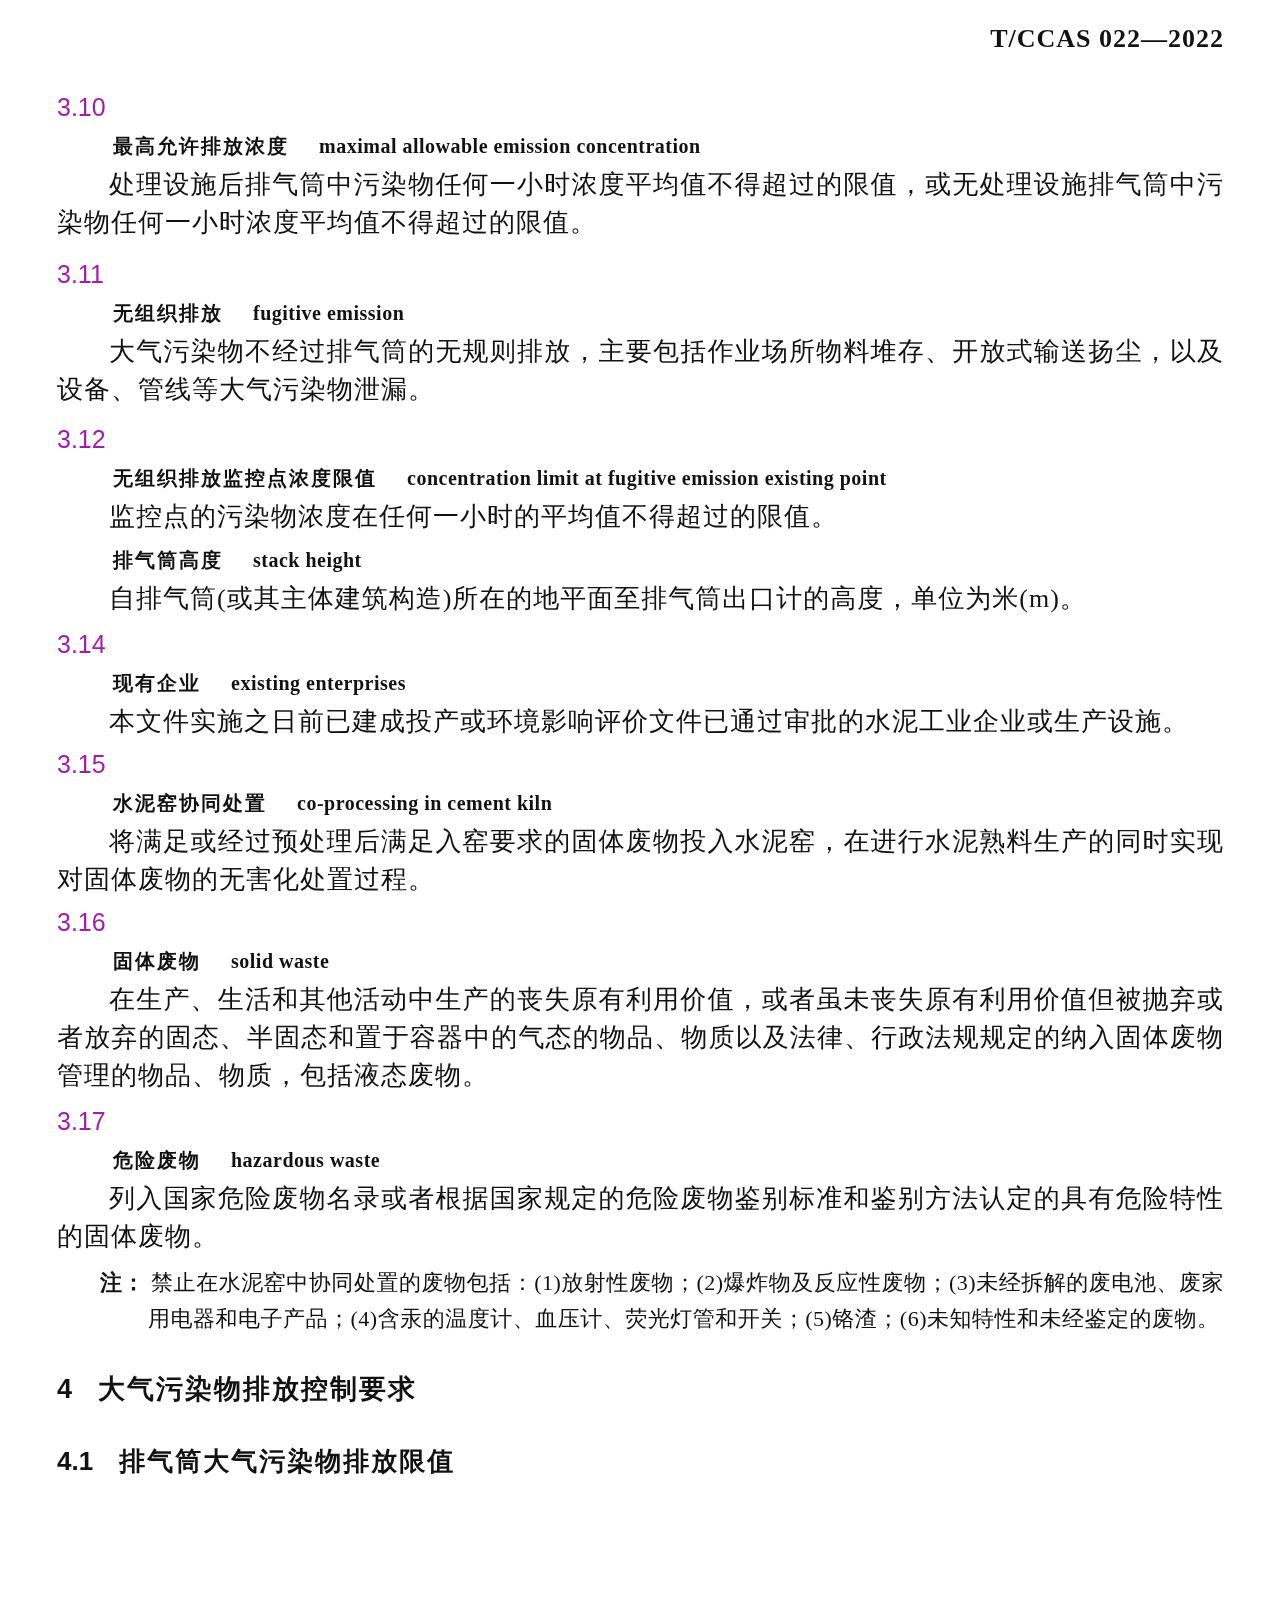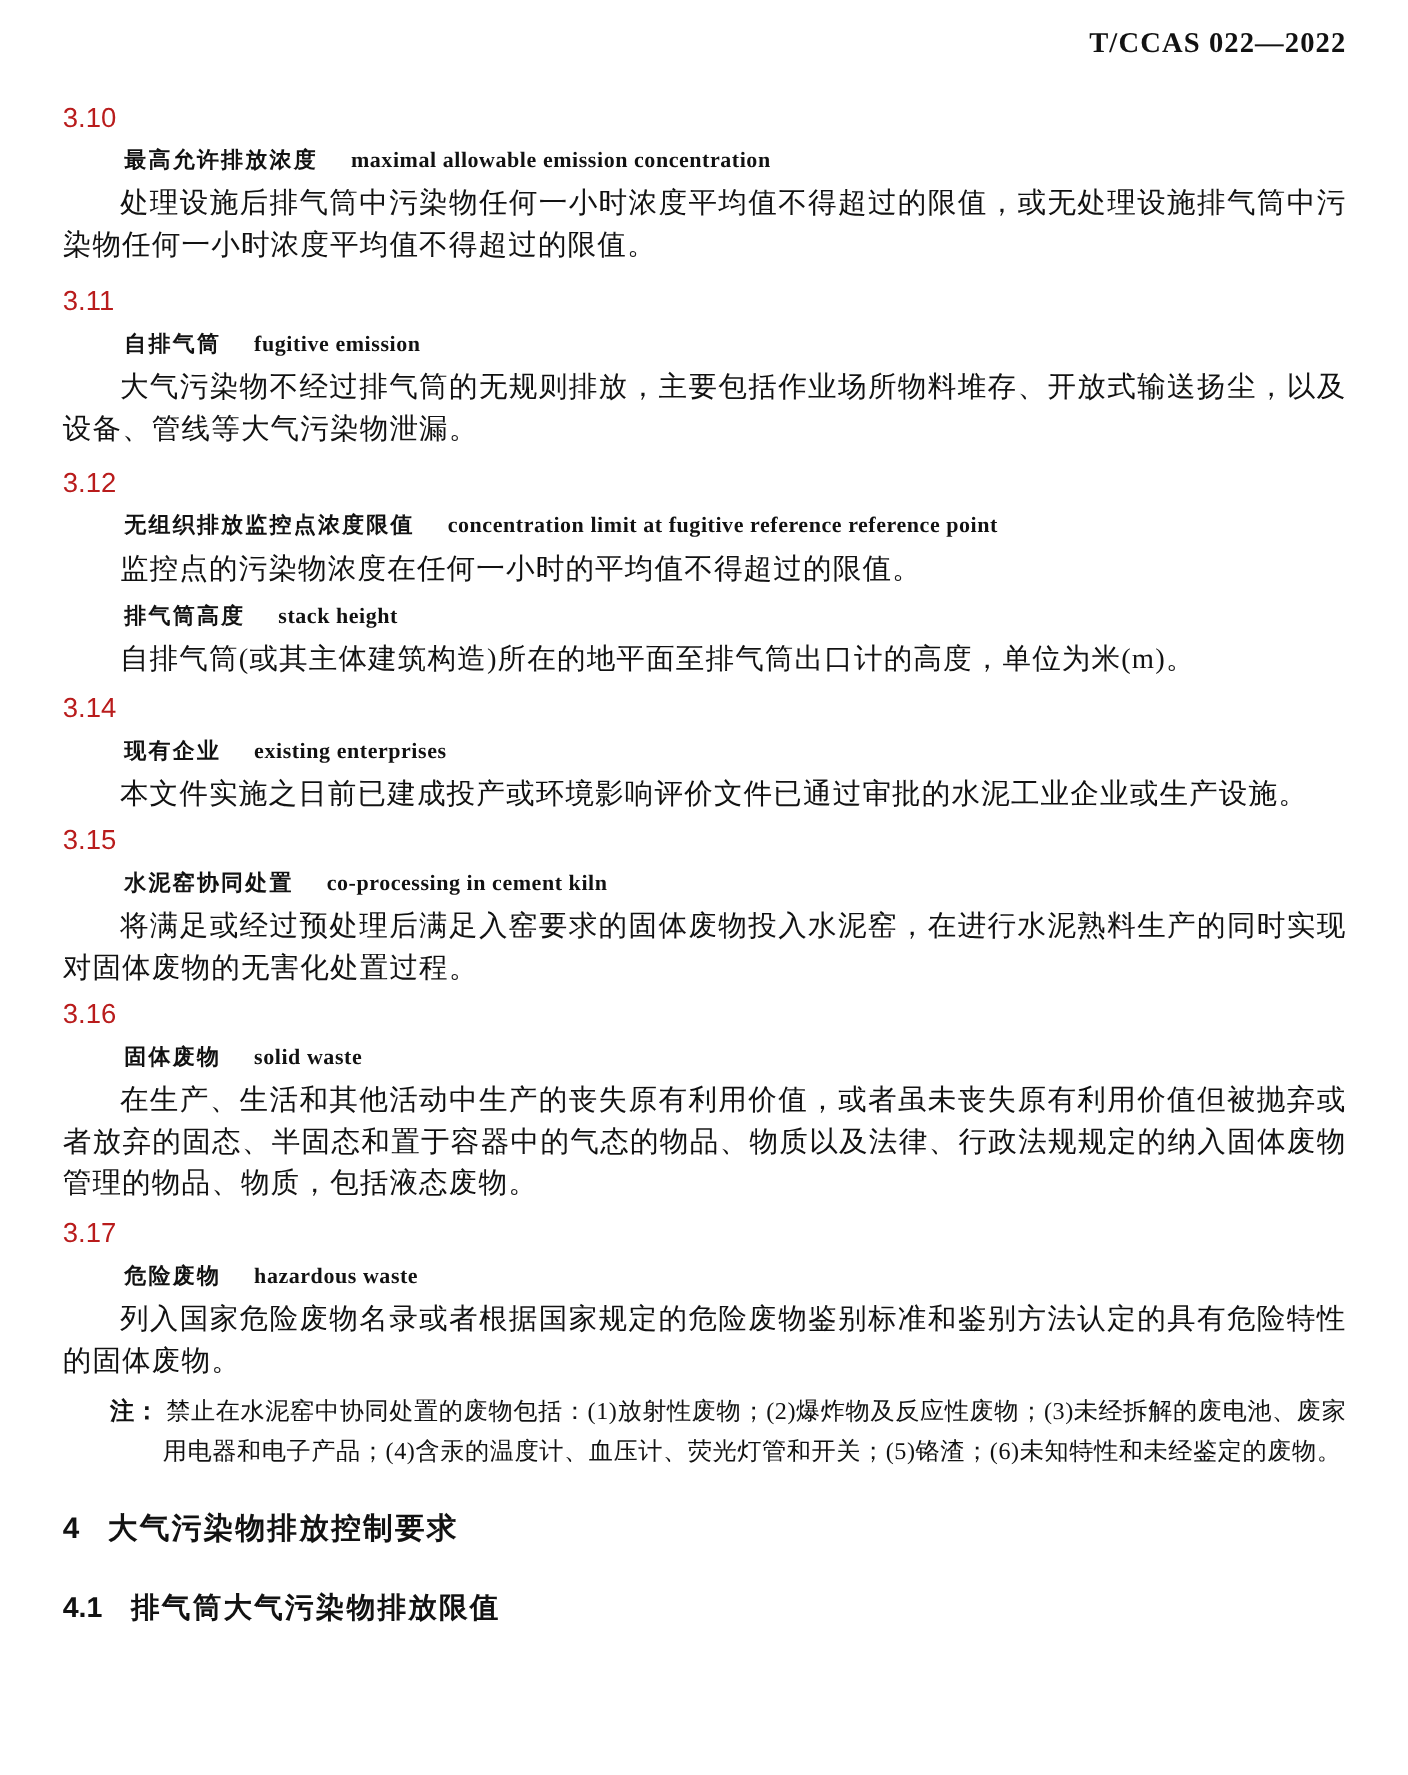--- a/index.html
+++ b/index.html
@@ -25,21 +25,21 @@
     font-size: 26px;
     line-height: 30px;
     letter-spacing: 1px;
   }
   main { display: block; }
 
   .sec-num {
     font-family: "Liberation Sans", "DejaVu Sans", sans-serif;
     font-size: 25px;
     line-height: 38px;
-    color: #b91c1c;
+    color: #a21caf;
   }
   .term-line {
     padding-left: 56px;
     font-size: 20px;
     line-height: 40px;
     font-weight: bold;
     white-space: nowrap;
   }
   .term-zh {
     font-family: "Liberation Sans", "DejaVu Sans", sans-serif;
@@ -120,27 +120,27 @@
   <main>
 
     <div class="section m34">
       <div class="sec-num">3.10</div>
       <div class="term-line"><span class="term-zh">最高允许排放浓度</span><span class="term-en">maximal allowable emission concentration</span></div>
       <p class="body-par">处理设施后排气筒中污染物任何一小时浓度平均值不得超过的限值，或无处理设施排气筒中污染物任何一小时浓度平均值不得超过的限值。</p>
     </div>
 
     <div class="section m13">
       <div class="sec-num">3.11</div>
-      <div class="term-line"><span class="term-zh">自排气筒</span><span class="term-en">fugitive emission</span></div>
+      <div class="term-line"><span class="term-zh">无组织排放</span><span class="term-en">fugitive emission</span></div>
       <p class="body-par">大气污染物不经过排气筒的无规则排放，主要包括作业场所物料堆存、开放式输送扬尘，以及设备、管线等大气污染物泄漏。</p>
     </div>
 
     <div class="section m11">
       <div class="sec-num">3.12</div>
-      <div class="term-line"><span class="term-zh">无组织排放监控点浓度限值</span><span class="term-en">concentration limit at fugitive reference reference point</span></div>
+      <div class="term-line"><span class="term-zh">无组织排放监控点浓度限值</span><span class="term-en">concentration limit at fugitive emission existing point</span></div>
       <p class="body-par">监控点的污染物浓度在任何一小时的平均值不得超过的限值。</p>
     </div>
 
     <div class="section m4">
       <div class="term-line"><span class="term-zh">排气筒高度</span><span class="term-en">stack height</span></div>
       <p class="body-par">自排气筒(或其主体建筑构造)所在的地平面至排气筒出口计的高度，单位为米(m)。</p>
     </div>
 
     <div class="section m7">
       <div class="sec-num">3.14</div>

